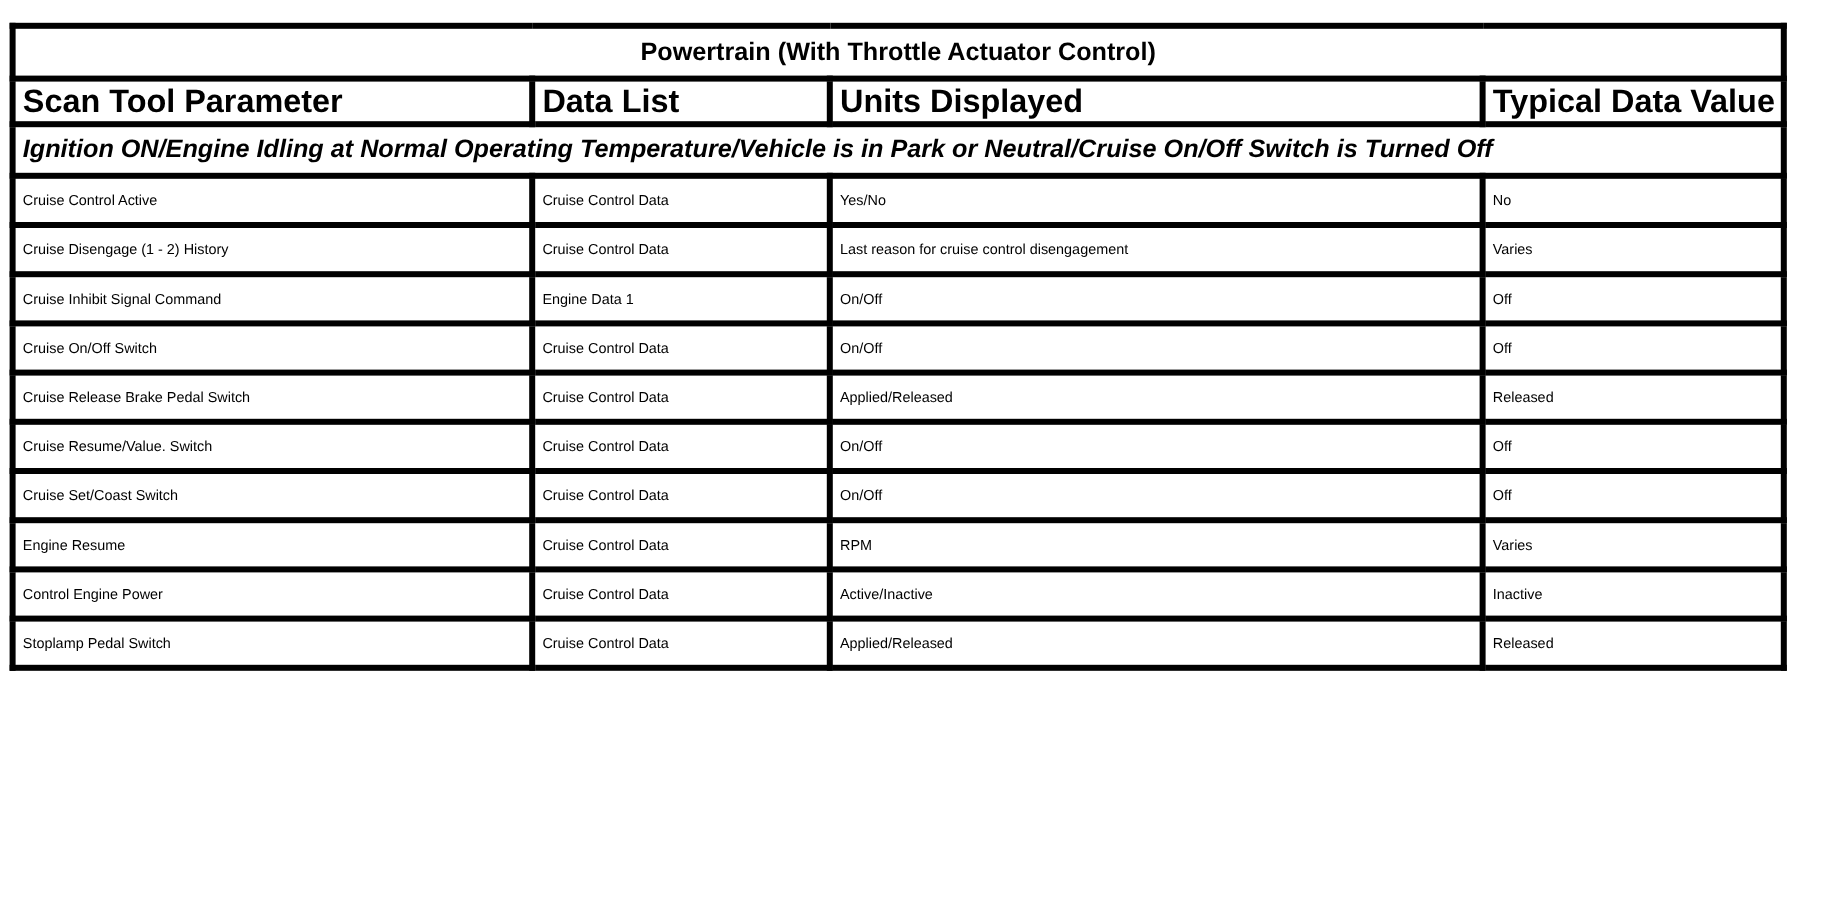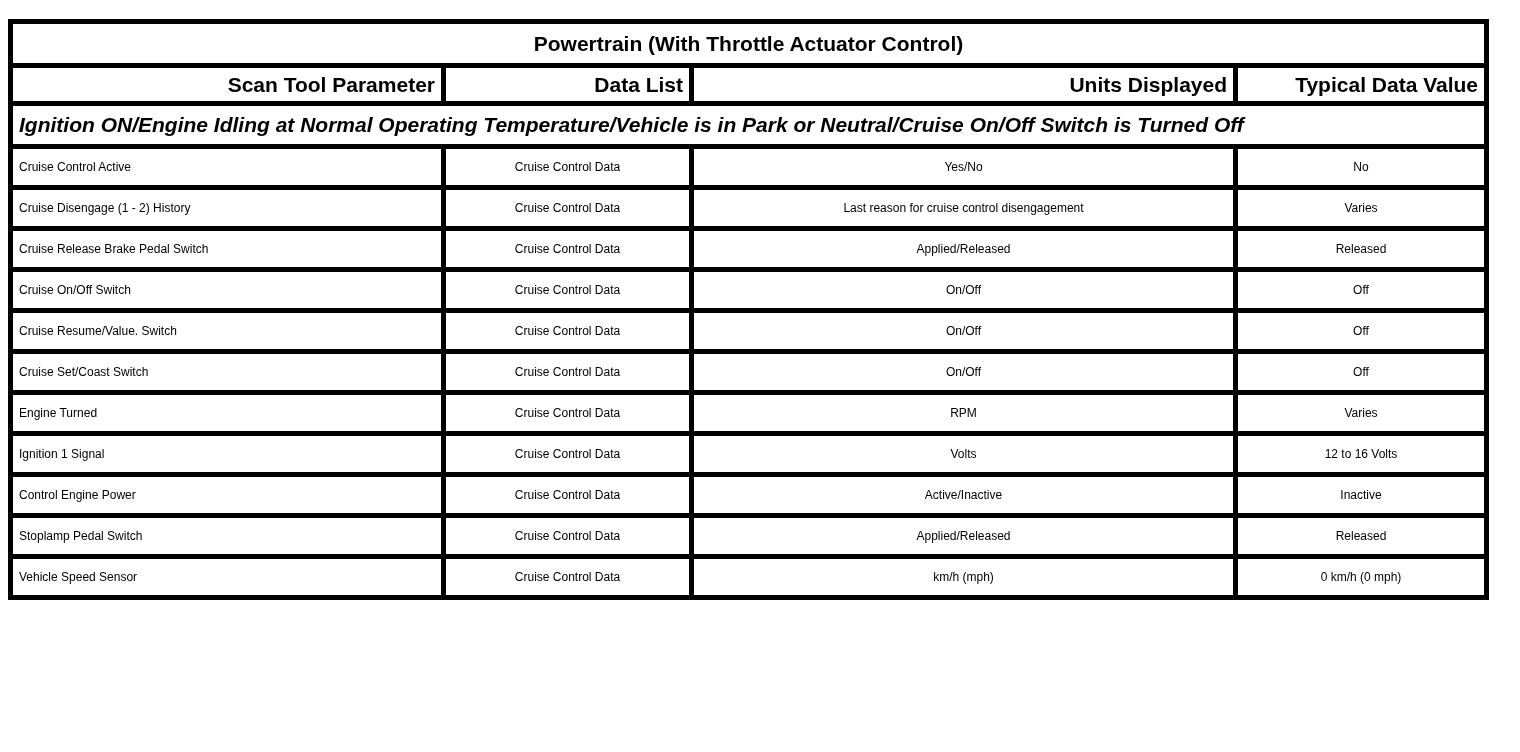--- a/index.html
+++ b/index.html
@@ -31,40 +31,40 @@
     vertical-align: middle;
   }
   td.title-cell {
     height: 44px;
     text-align: center;
     font-weight: bold;
     font-size: 21px;
   }
   td.header-cell {
     height: 38px;
-    text-align: right;
+    text-align: left;
     font-weight: bold;
-    font-size: 21px;
+    font-size: 27px;
     border-bottom-width: 7px;
   }
   td.condition-cell {
     height: 43px;
     text-align: left;
     font-weight: bold;
     font-size: 21px;
     padding-left: 4px;
     border-bottom-width: 6px;
     font-style: italic;
   }
   tr.data-row td {
     height: 41px;
     font-size: 12px;
   }
   td.col-param { text-align: left; padding-left: 4px; }
-  td.col-center { text-align: center; }
+  td.col-center { }
 </style>
 </head>
 <body>
 
 <div class="page">
   <table class="data-table">
     <colgroup>
       <col style="width:433px">
       <col style="width:248px">
       <col style="width:544px">
@@ -90,68 +90,62 @@
         <td class="col-center">Yes/No</td>
         <td class="col-center">No</td>
       </tr>
       <tr class="data-row">
         <td class="col-param">Cruise Disengage (1 - 2) History</td>
         <td class="col-center">Cruise Control Data</td>
         <td class="col-center">Last reason for cruise control disengagement</td>
         <td class="col-center">Varies</td>
       </tr>
       <tr class="data-row">
-        <td class="col-param">Cruise Release Brake Pedal Switch</td>
-        <td class="col-center">Cruise Control Data</td>
-        <td class="col-center">Applied/Released</td>
-        <td class="col-center">Released</td>
+        <td class="col-param">Cruise Inhibit Signal Command</td>
+        <td class="col-center">Engine Data 1</td>
+        <td class="col-center">On/Off</td>
+        <td class="col-center">Off</td>
       </tr>
       <tr class="data-row">
         <td class="col-param">Cruise On/Off Switch</td>
         <td class="col-center">Cruise Control Data</td>
         <td class="col-center">On/Off</td>
         <td class="col-center">Off</td>
+      </tr>
+      <tr class="data-row">
+        <td class="col-param">Cruise Release Brake Pedal Switch</td>
+        <td class="col-center">Cruise Control Data</td>
+        <td class="col-center">Applied/Released</td>
+        <td class="col-center">Released</td>
       </tr>
       <tr class="data-row">
         <td class="col-param">Cruise Resume/Value. Switch</td>
         <td class="col-center">Cruise Control Data</td>
         <td class="col-center">On/Off</td>
         <td class="col-center">Off</td>
       </tr>
       <tr class="data-row">
         <td class="col-param">Cruise Set/Coast Switch</td>
         <td class="col-center">Cruise Control Data</td>
         <td class="col-center">On/Off</td>
         <td class="col-center">Off</td>
       </tr>
       <tr class="data-row">
-        <td class="col-param">Engine Turned</td>
+        <td class="col-param">Engine Resume</td>
         <td class="col-center">Cruise Control Data</td>
         <td class="col-center">RPM</td>
         <td class="col-center">Varies</td>
-      </tr>
-      <tr class="data-row">
-        <td class="col-param">Ignition 1 Signal</td>
-        <td class="col-center">Cruise Control Data</td>
-        <td class="col-center">Volts</td>
-        <td class="col-center">12 to 16 Volts</td>
       </tr>
       <tr class="data-row">
         <td class="col-param">Control Engine Power</td>
         <td class="col-center">Cruise Control Data</td>
         <td class="col-center">Active/Inactive</td>
         <td class="col-center">Inactive</td>
       </tr>
       <tr class="data-row">
         <td class="col-param">Stoplamp Pedal Switch</td>
         <td class="col-center">Cruise Control Data</td>
         <td class="col-center">Applied/Released</td>
         <td class="col-center">Released</td>
       </tr>
-      <tr class="data-row">
-        <td class="col-param">Vehicle Speed Sensor</td>
-        <td class="col-center">Cruise Control Data</td>
-        <td class="col-center">km/h (mph)</td>
-        <td class="col-center">0 km/h (0 mph)</td>
-      </tr>
     </tbody>
   </table>
 </div>
 
 </body></html>

